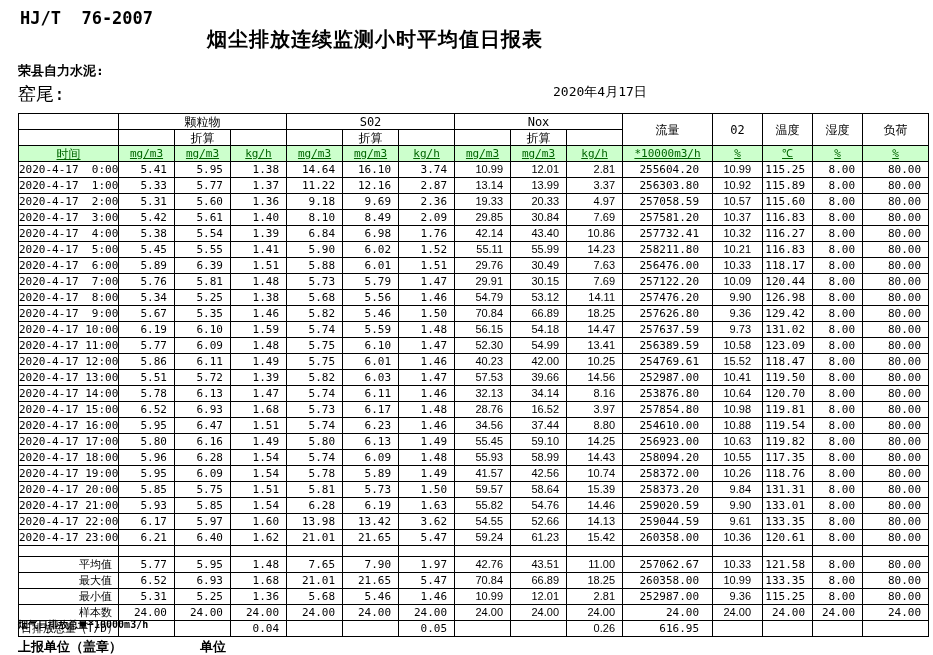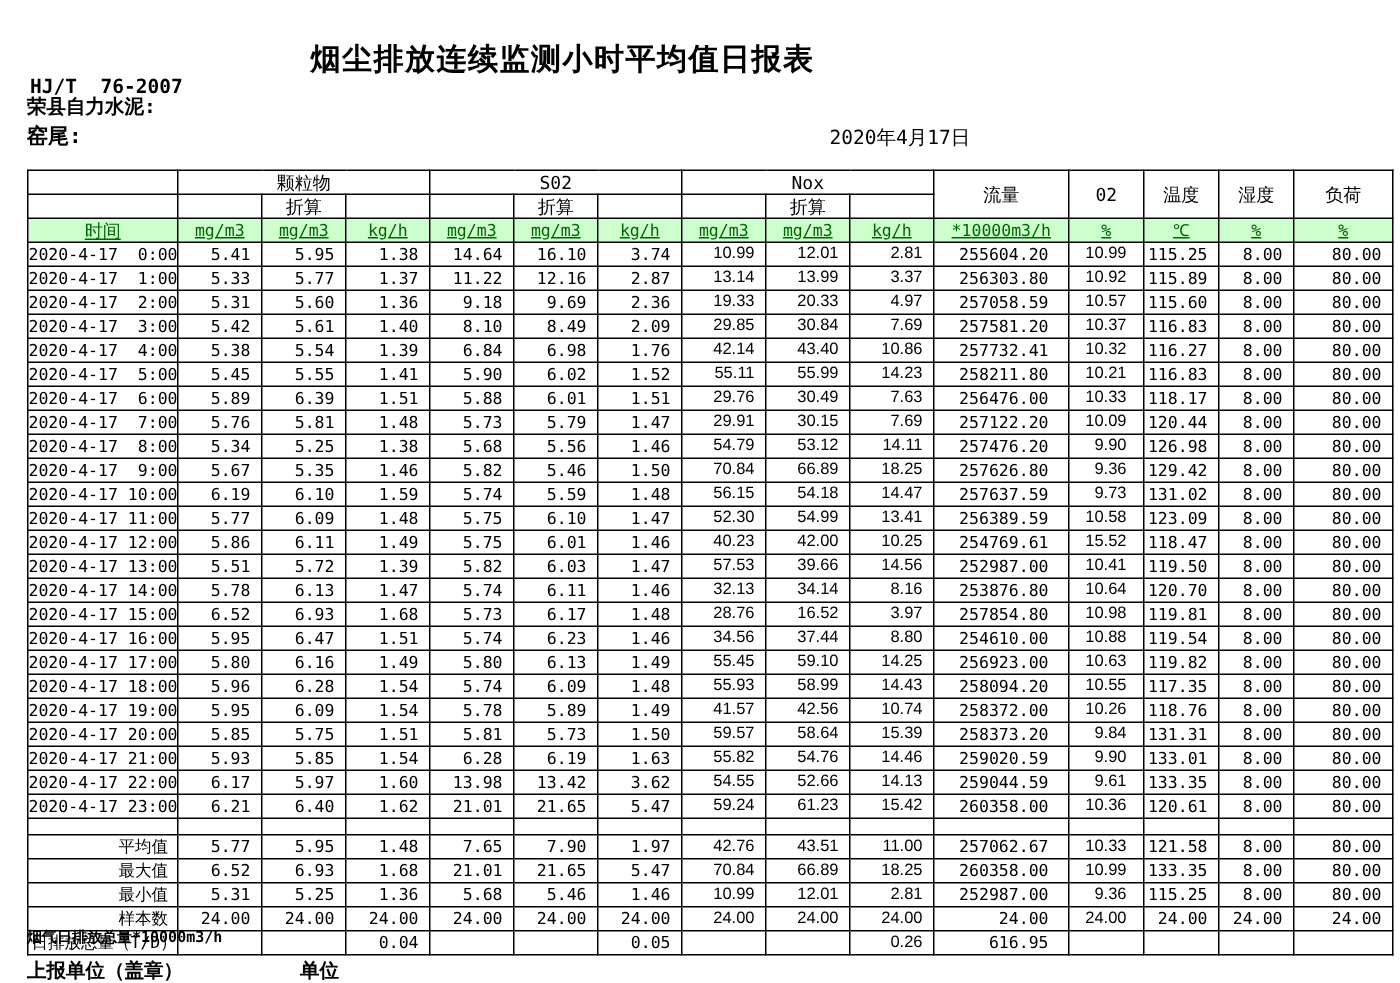--- a/index.html
+++ b/index.html
@@ -1,22 +1,22 @@
 <!DOCTYPE html>
 <html><head>
 <meta charset="utf-8">
 <style>
   html,body{margin:0;padding:0;}
   body{width:933px;height:655px;background:#ffffff;position:relative;
        font-family:"DejaVu Sans Mono","Liberation Sans",sans-serif;color:#000;}
   .abs{position:absolute;white-space:pre;}
-  .std{left:20px;top:8px;font-weight:bold;font-size:13px;margin-top:43px;}
+  .std{left:20px;top:8px;font-weight:bold;font-size:17px;}
   .title{left:207px;top:26px;font-weight:bold;font-size:20px;letter-spacing:1px;}
   .company{left:18px;top:62px;font-weight:bold;font-size:13px;}
-  .location{left:18px;top:82px;font-weight:bold;font-size:14px;}
+  .location{left:18px;top:82px;font-weight:normal;font-size:18px;}
   .date{left:553px;top:83px;font-size:13px;}
   .f1{left:18px;top:618px;font-weight:bold;font-size:10px;}
   .f2{left:18px;top:638px;font-weight:bold;font-size:13px;}
   .f3{left:200px;top:638px;font-weight:bold;font-size:13px;}
 
   table{border-collapse:collapse;table-layout:fixed;position:absolute;left:18px;top:113px;width:910px;}
   td{border:1px solid #000;height:15px;font-size:11px;line-height:13px;text-align:right;
      padding:0 7px 0 0;overflow:hidden;white-space:pre;}
   thead td{text-align:center;padding:0;font-size:12px;line-height:14px;}
   tr.h3 td{background:#ccffcc;color:#006600;font-size:11px;text-decoration:underline;}

